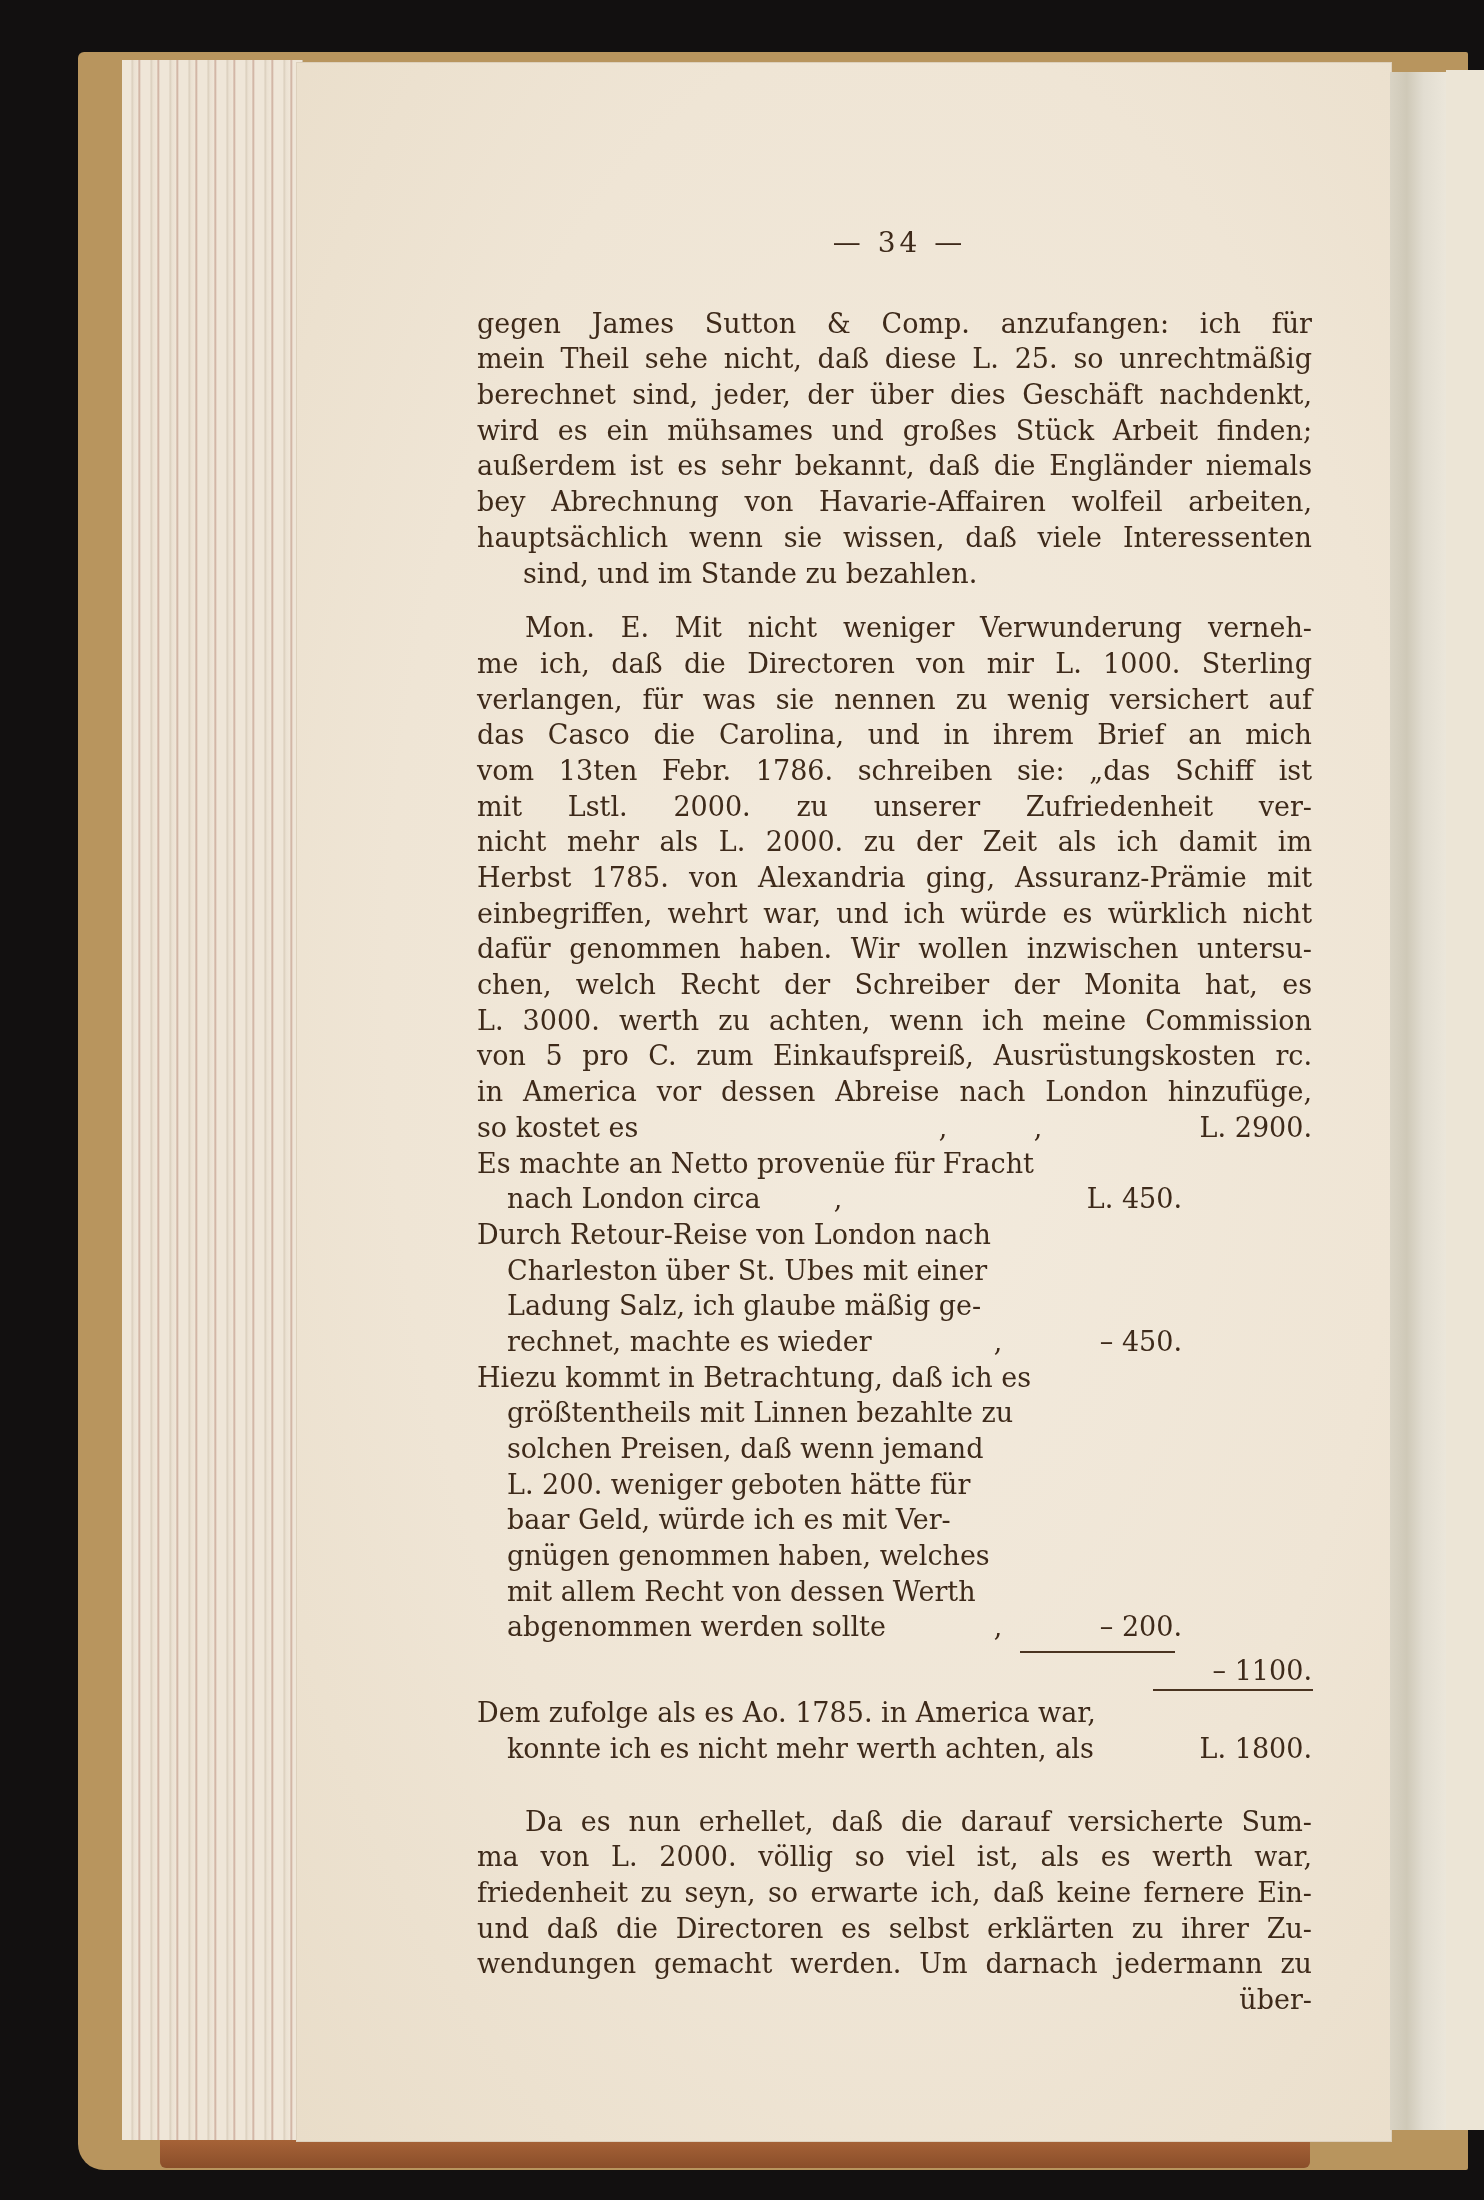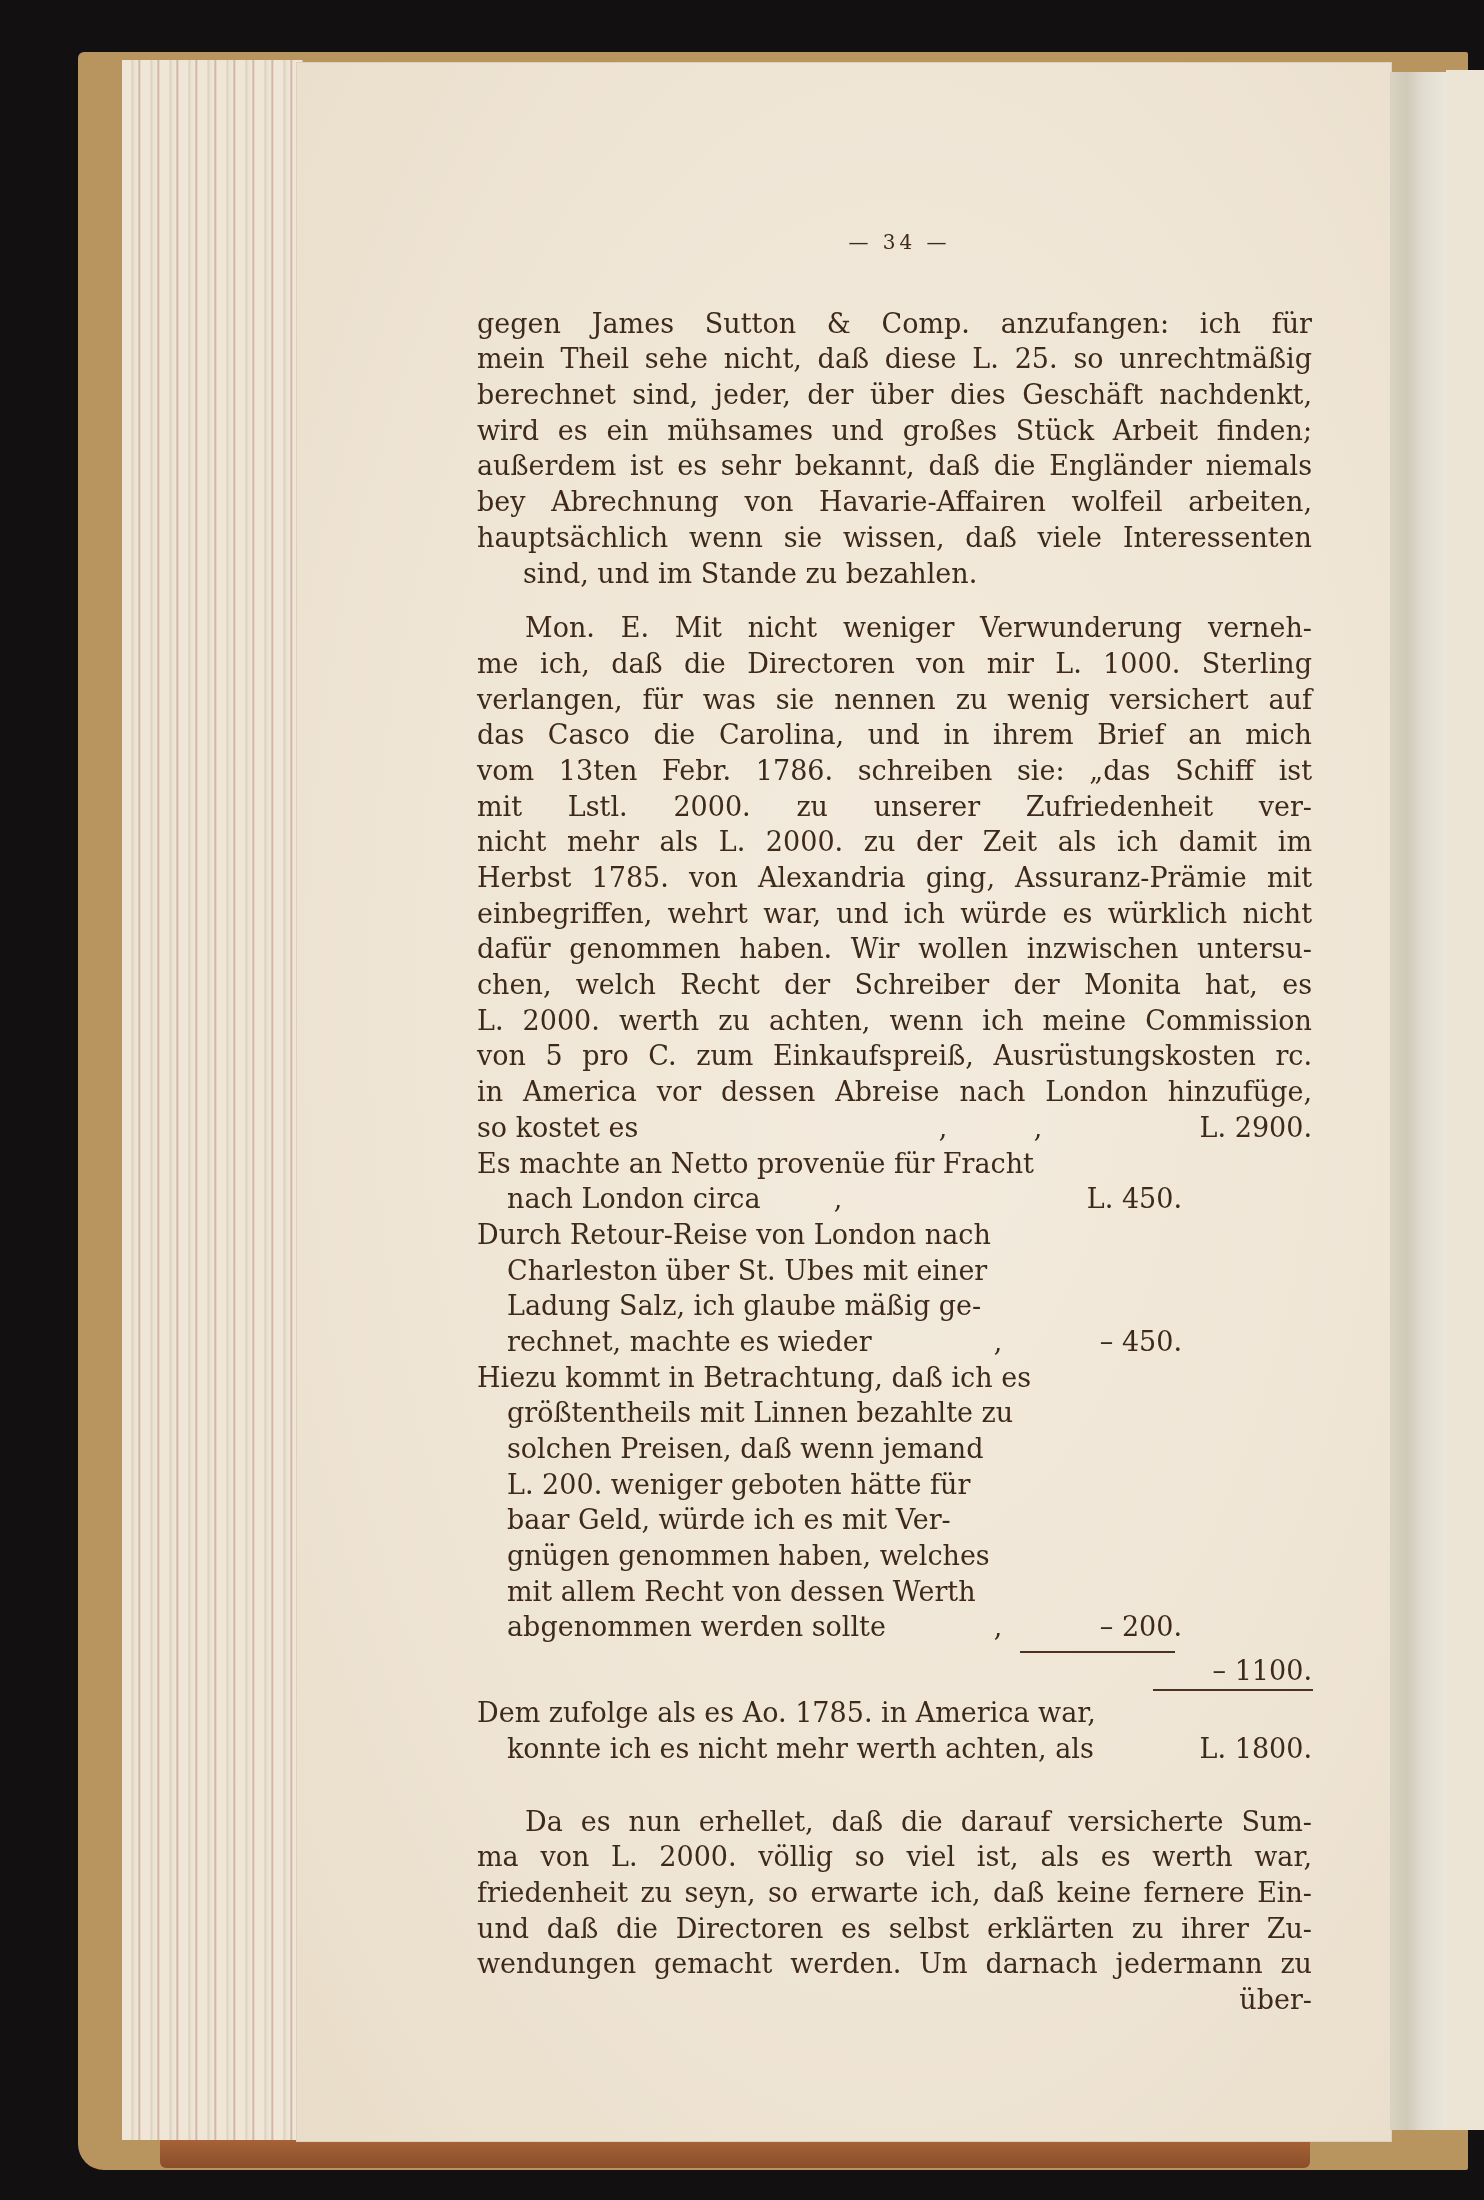--- a/index.html
+++ b/index.html
@@ -40,21 +40,21 @@
     .next-page {
       position: absolute; left: 1446px; top: 70px; width: 38px; height: 2060px;
       background: #ece5d6;
     }
     .text-block {
       position: absolute; left: 477px; top: 225px; width: 835px;
       color: #3e2a1a;
       font-size: 27px; line-height: 35.7px;
     }
     .page-number {
-      text-align: center; font-size: 20px; letter-spacing: 4px;
+      text-align: center; font-size: 28px; letter-spacing: 4px;
       margin-bottom: 45px; padding-left: 10px;
     }
     .line { white-space: nowrap; text-align: justify; text-align-last: justify; height: 35.7px; overflow: visible; }
     .line.last { text-align-last: left; margin-left: 46px; }
     .line.right { text-align-last: right; }
     .indent { padding-left: 48px; margin-top: 19px; }
     .table { position: relative; }
     .trow { display: flex; height: 35.7px; white-space: nowrap; }
     .tcol-text { width: 565px; display: flex; justify-content: space-between; }
     .tcol-text.sub { padding-left: 30px; width: 535px; }
@@ -92,21 +92,21 @@
     <div class="line">me ich, daß die Directoren von mir L. 1000. Sterling</div>
     <div class="line">verlangen, für was sie nennen zu wenig versichert auf</div>
     <div class="line">das Casco die Carolina, und in ihrem Brief an mich</div>
     <div class="line">vom 13ten Febr. 1786. schreiben sie: „das Schiff ist</div>
     <div class="line">mit Lstl. 2000. zu unserer Zufriedenheit ver-</div>
     <div class="line">nicht mehr als L. 2000. zu der Zeit als ich damit im</div>
     <div class="line">Herbst 1785. von Alexandria ging, Assuranz-Prämie mit</div>
     <div class="line">einbegriffen, wehrt war, und ich würde es würklich nicht</div>
     <div class="line">dafür genommen haben.  Wir wollen inzwischen untersu-</div>
     <div class="line">chen, welch Recht der Schreiber der Monita hat, es</div>
-    <div class="line">L. 2000. werth zu achten, wenn ich meine Commission</div>
+    <div class="line">L. 3000. werth zu achten, wenn ich meine Commission</div>
     <div class="line">von 5 pro C. zum Einkaufspreiß, Ausrüstungskosten rc.</div>
     <div class="line">in America vor dessen Abreise nach London hinzufüge,</div>
   </div>
 
   <div class="table">
     <div class="trow">
       <div class="tcol-text" style="width:470px">
         <span>so kostet es</span>
         <span>‚</span>
       </div>

